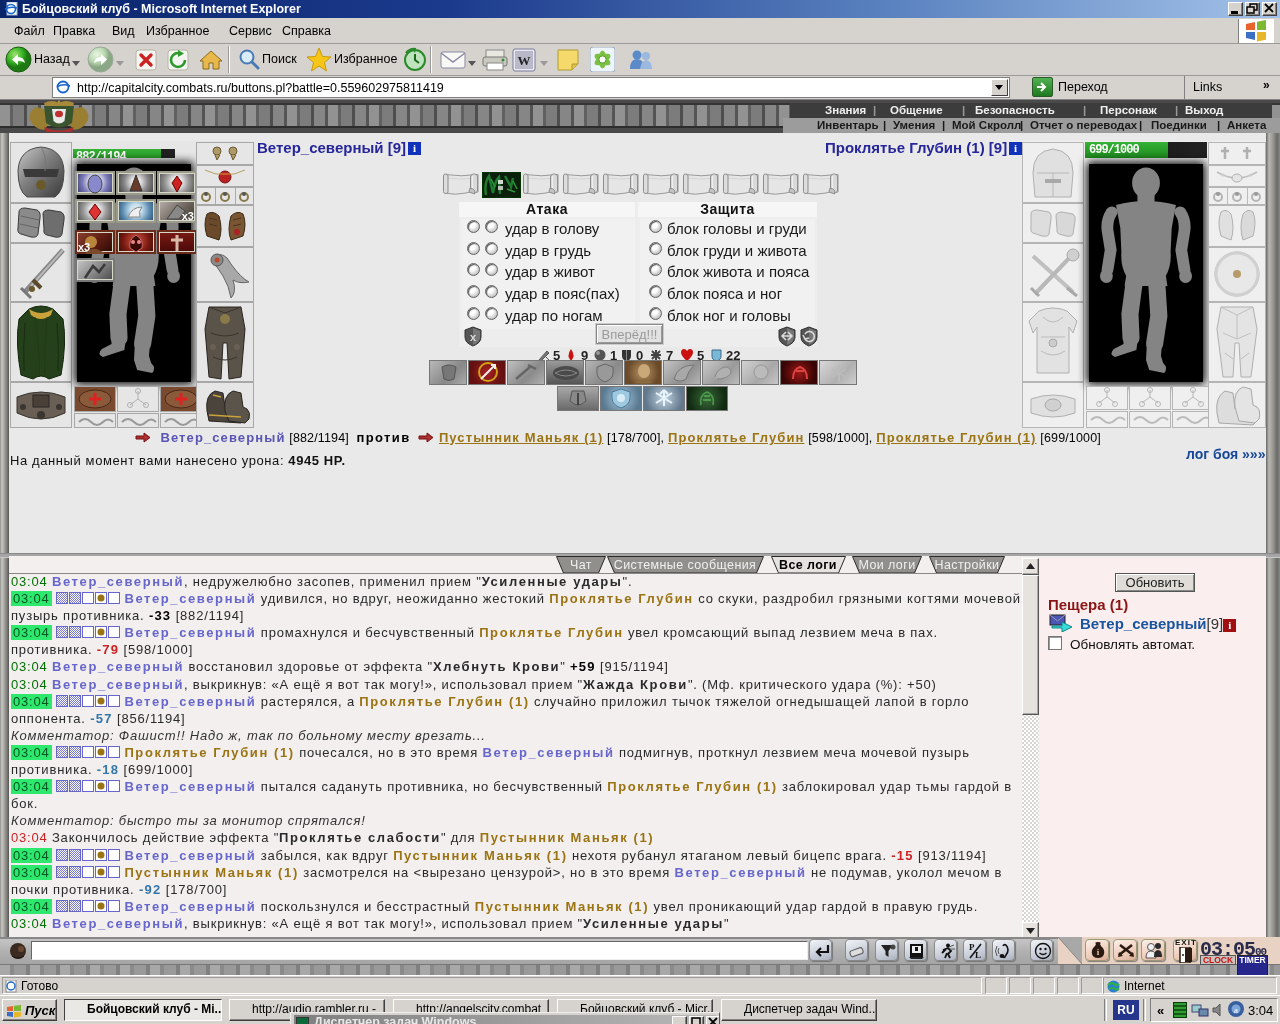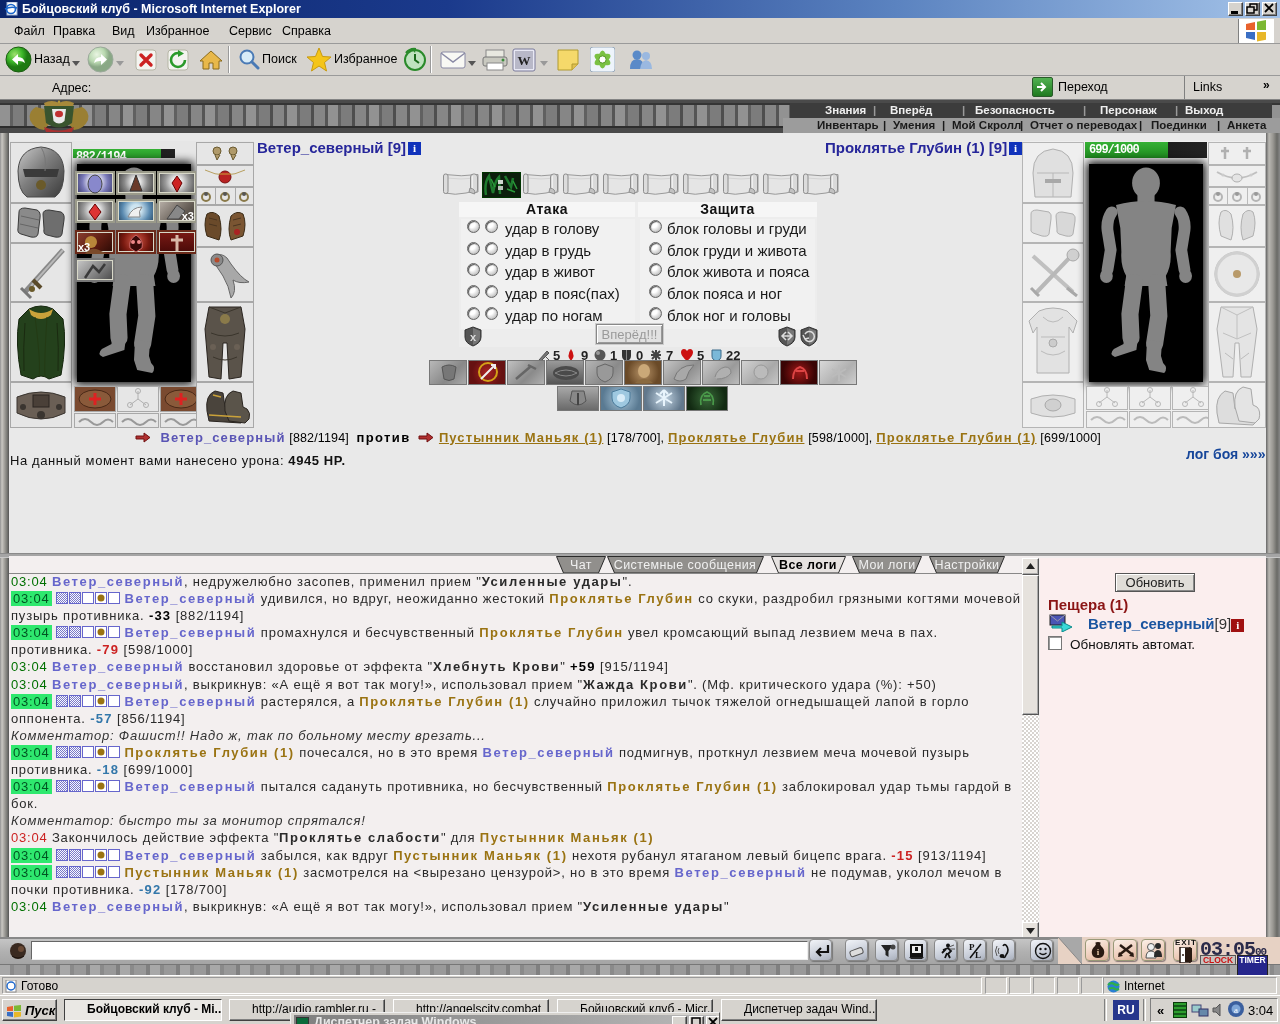--- a/index.html
+++ b/index.html
@@ -220,20 +220,30 @@
   <div class="abs" style="left:628px;top:3px;"><svg width="26" height="25">
         <circle cx="9" cy="8" r="4.5" fill="#5a8ac8"></circle>
         <path d="M2 22 Q2 12 9 12 Q16 12 16 22 Z" fill="#5a8ac8"></path>
         <circle cx="18" cy="9" r="4" fill="#9ab8e0"></circle>
         <path d="M12 22 Q13 14 18 13 Q24 14 24 22 Z" fill="#9ab8e0"></path>
       </svg></div>
 </div>
 
 <div class="abs" style="left:0;top:76px;width:1280px;height:24px;background:#d6d3ce;border-bottom:1px solid #848484;">
   <div class="abs" style="left:8px;top:5px;font-size:12.5px;margin-left:44px;">Адрес:</div>
+  <div class="abs" style="left:52px;top:1px;width:958px;height:21px;background:#fff;border:1px solid #808080;">
+    <div class="abs" style="left:3px;top:2px;"><svg width="15" height="15">
+          <circle cx="7" cy="7" r="5.5" fill="#fff" stroke="#1a66cc" stroke-width="1.8"></circle>
+          <path d="M1 7 q6 -4 13 -1" stroke="#1a66cc" stroke-width="1.5" fill="none"></path>
+        </svg></div>
+    <div class="abs t" style="left:24px;top:3px;font-size:12.5px;">http://capitalcity.combats.ru/buttons.pl?battle=0.559602975811419</div>
+    <div class="abs" style="right:1px;top:1px;width:17px;height:17px;background:#d6d3ce;border:1px solid #fff;border-right-color:#404040;border-bottom-color:#404040;"><svg width="14" height="14">
+          <path d="M3 5 L11 5 L7 10 Z" fill="#000"></path>
+        </svg></div>
+  </div>
   <div class="abs" style="left:1032px;top:1px;width:74px;height:21px;">
     <div class="abs" style="left:0;top:0;width:21px;height:20px;background:linear-gradient(#52b152,#1f7a1f);border:1px solid #2a5a2a;border-radius:2px;"><svg width="19" height="18">
           <path d="M4 9 H11 M8 5 L12 9 L8 13" stroke="#fff" stroke-width="2" fill="none"></path>
         </svg></div>
     <div class="abs" style="left:26px;top:3px;font-size:12.5px;">Переход</div>
   </div>
   <div class="abs" style="left:1184px;top:0;width:96px;height:23px;border-left:1px solid #808080;">
     <span class="abs" style="left:8px;top:4px;font-size:12.5px;">Links</span>
     <span class="abs" style="left:78px;top:2px;font-size:12px;font-weight:bold;">»</span>
   </div>
@@ -250,21 +260,21 @@
     <path d="M66 7 Q74 11 72 20 Q68 29 58 30 L52 23 L58 9 Z" fill="#9a7f33"></path>
     <path d="M28 6 H58 L56 23 Q43 32 30 23 Z" fill="#39542e"></path>
     <path d="M36 9 H50 L48.5 21 Q43 26 37.5 21 Z" fill="#e8e8e8"></path>
     <ellipse cx="43" cy="14" rx="4" ry="3.2" fill="#c03030"></ellipse>
     <path d="M28 27 Q43 34 58 27 L56 32 H30 Z" fill="#a83030"></path>
   </svg></div>
   <div class="abs t" style="left:114px;top:6px;font-size:25px;font-weight:bold;color:#dedede;letter-spacing:2.5px;text-shadow:1px 1px 0 #1a1a1a,-1px -1px 0 #1a1a1a,2px 2px 2px #000;margin-top:28px;">CAPITALCITY</div>
   <div class="abs" style="left:790px;top:3px;width:482px;height:15px;background:#3c3c3c;color:#efefef;font-weight:bold;font-size:11.5px;line-height:15px;">
     <span class="abs t" style="left:35px;">Знания</span>
       <span class="abs t" style="left:83px;color:#999;">|</span>
-      <span class="abs t" style="left:100px;">Вперёд</span>
+      <span class="abs t" style="left:100px;">Общение</span>
       <span class="abs t" style="left:172px;color:#999;">|</span>
       <span class="abs t" style="left:185px;">Безопасность</span>
       <span class="abs t" style="left:293px;color:#999;">|</span>
       <span class="abs t" style="left:310px;">Персонаж</span>
       <span class="abs t" style="left:385px;color:#999;">|</span>
       <span class="abs t" style="left:395px;">Выход</span>
   </div>
   <div class="abs" style="left:783px;top:18px;width:497px;height:15px;background:#9c9c9c;color:#1a1a1a;font-weight:bold;font-size:11.5px;line-height:14px;">
     <span class="abs t" style="left:34px;">Инвентарь</span>
       <span class="abs t" style="left:100px;">|</span>
@@ -811,20 +821,23 @@
 <div class="ll">бок.</div>
 <div class="ll cm">Комментатор: быстро ты за монитор спрятался!</div>
 <div class="ll"><span class="tsr">03:04</span> Закончилось действие эффекта "<b>Проклятье слабости</b>" для <span class="mn">Пустынник Маньяк (1)</span></div>
 <div class="ll"><span class="tg">03:04</span> <svg class="sq">
           <use href="#sqs"></use>
         </svg> <span class="vn">Ветер_северный</span> забылся, как вдруг <span class="mn">Пустынник Маньяк (1)</span> нехотя рубанул ятаганом левый бицепс врага. <span class="neg">-15</span> [913/1194]</div>
 <div class="ll"><span class="tg">03:04</span> <svg class="sq">
           <use href="#sqs"></use>
         </svg> <span class="mn">Пустынник Маньяк (1)</span> засмотрелся на &lt;вырезано цензурой&gt;, но в это время <span class="vn">Ветер_северный</span> не подумав, уколол мечом в</div>
 <div class="ll">почки противника. <span class="blu">-92</span> [178/700]</div>
+<div class="ll"><span class="tg">03:04</span> <svg class="sq">
+          <use href="#sqs"></use>
+        </svg> <span class="vn">Ветер_северный</span> поскользнулся и бесстрастный <span class="mn">Пустынник Маньяк (1)</span> увел проникающий удар гардой в правую грудь.</div>
 <div class="ll"><span class="ts">03:04</span> <span class="vn">Ветер_северный</span>, выкрикнув: «А ещё я вот так могу!», использовал прием "<b>Усиленные удары</b>"</div>
   </div>
 
   <div class="abs" style="left:1013px;top:2px;width:17px;height:382px;background:repeating-conic-gradient(#ffffff 0% 25%,#d8d4d0 0% 50%) 0 0/4px 4px;">
     <div class="sbtn" style="top:0;"><svg width="15" height="15">
           <path d="M7.5 4 L12 10 H3 Z" fill="#222"></path>
         </svg></div>
     <div class="abs" style="left:0;top:17px;width:17px;height:140px;background:#e6e2dd;border:1px solid #fff;border-right-color:#555;border-bottom-color:#555;box-shadow:inset -1px -1px 0 #aaa;"></div>
     <div class="sbtn" style="top:364px;"><svg width="15" height="15">
           <path d="M7.5 11 L12 5 H3 Z" fill="#222"></path>
@@ -832,21 +845,21 @@
   </div>
 
   <div class="abs" style="left:1031px;top:2px;width:226px;height:382px;background:#fbeeee;">
     <div class="abs" style="left:75px;top:15px;width:80px;height:19px;background:#e0ddd8;border:1px solid #555;box-shadow:inset 1px 1px 0 #fff,inset -1px -1px 0 #888;font-size:13px;text-align:center;line-height:18px;color:#222;">Обновить</div>
     <div class="abs t" style="left:8px;top:38px;font-size:15px;font-weight:bold;color:#8b1515;">Пещера (1)</div>
     <div class="abs" style="left:8px;top:56px;"><svg width="26" height="18">
           <rect x="2" y="1" width="15" height="10" fill="#4a55b5" stroke="#222"></rect>
           <path d="M2 1 L9.5 7 L17 1" stroke="#99a" fill="none"></path>
           <path d="M4 12 H14 V8 L24 13 L14 18 V14 H4 Z" fill="#3ad8d8" stroke="#0a8a8a"></path>
         </svg></div>
-    <div class="abs t" style="left:48px;top:57px;font-size:15px;font-weight:bold;color:#1a55a0;">Ветер_северный<span style="color:#333;font-weight:normal;">[9]</span><span style="display:inline-block;width:13px;height:13px;background:#a01010;color:#fff;font-size:11px;text-align:center;line-height:13px;font-family:'Liberation Serif';font-weight:bold;">i</span></div>
+    <div class="abs t" style="left:40px;top:57px;font-size:15px;font-weight:bold;color:#1a55a0;">Ветер_северный<span style="color:#333;font-weight:normal;">[9]</span><span style="display:inline-block;width:13px;height:13px;background:#a01010;color:#fff;font-size:11px;text-align:center;line-height:13px;font-family:'Liberation Serif';font-weight:bold;">i</span></div>
     <div class="abs" style="left:8px;top:78px;width:14px;height:14px;background:#fff;border:1px solid #777;box-shadow:inset 1px 1px 0 #999;"></div>
     <div class="abs t" style="left:30px;top:79px;font-size:13.5px;color:#111;">Обновлять автомат.</div>
   </div>
 </div>
 
 <div class="abs" style="left:0;top:937px;width:1280px;height:38px;background:linear-gradient(#c8c8c8,#b0b0b0 40%,#9a9a9a);">
   <div class="abs" style="left:0;top:0;width:1280px;height:2px;background:#888;"></div>
   <div class="abs" style="left:0;top:27px;width:1280px;height:11px;background:repeating-linear-gradient(90deg,#a8a8a8 0 10px,#8a8a8a 10px 14px,#999 14px 26px,#808080 26px 30px);border-top:1px solid #777;"></div>
   <div class="abs" style="left:8px;top:5px;"><svg width="20" height="19">
         <circle cx="10" cy="9" r="8" fill="#3a2a20"></circle>

